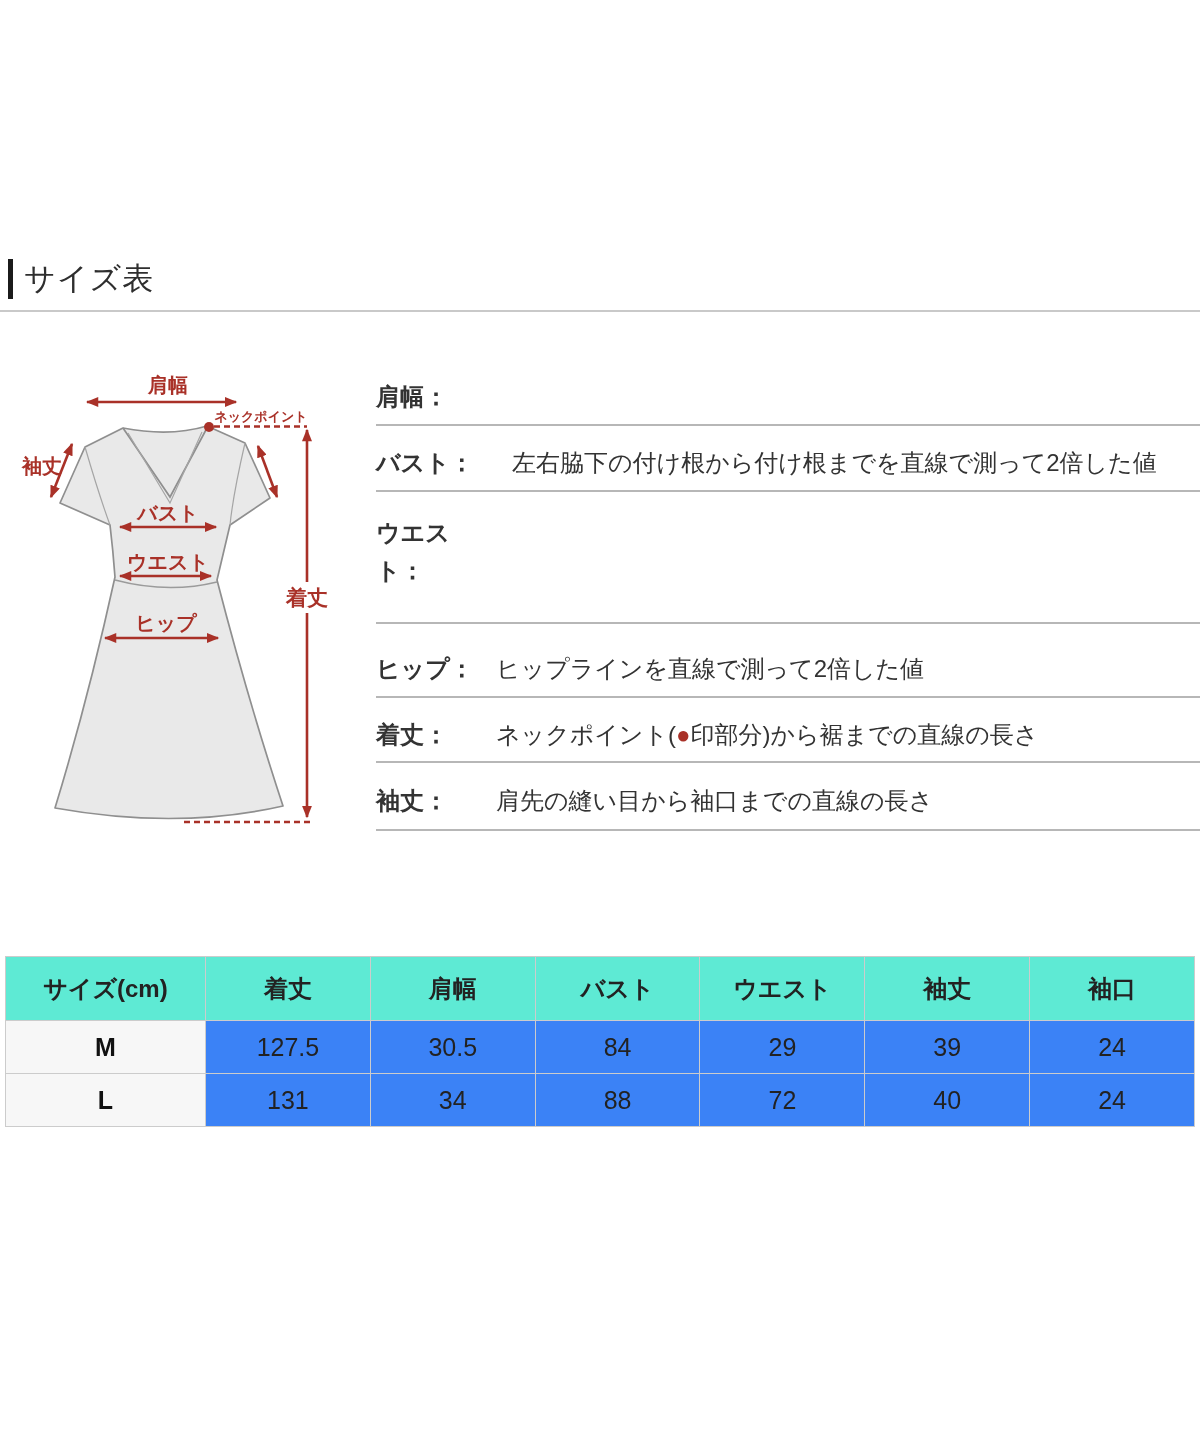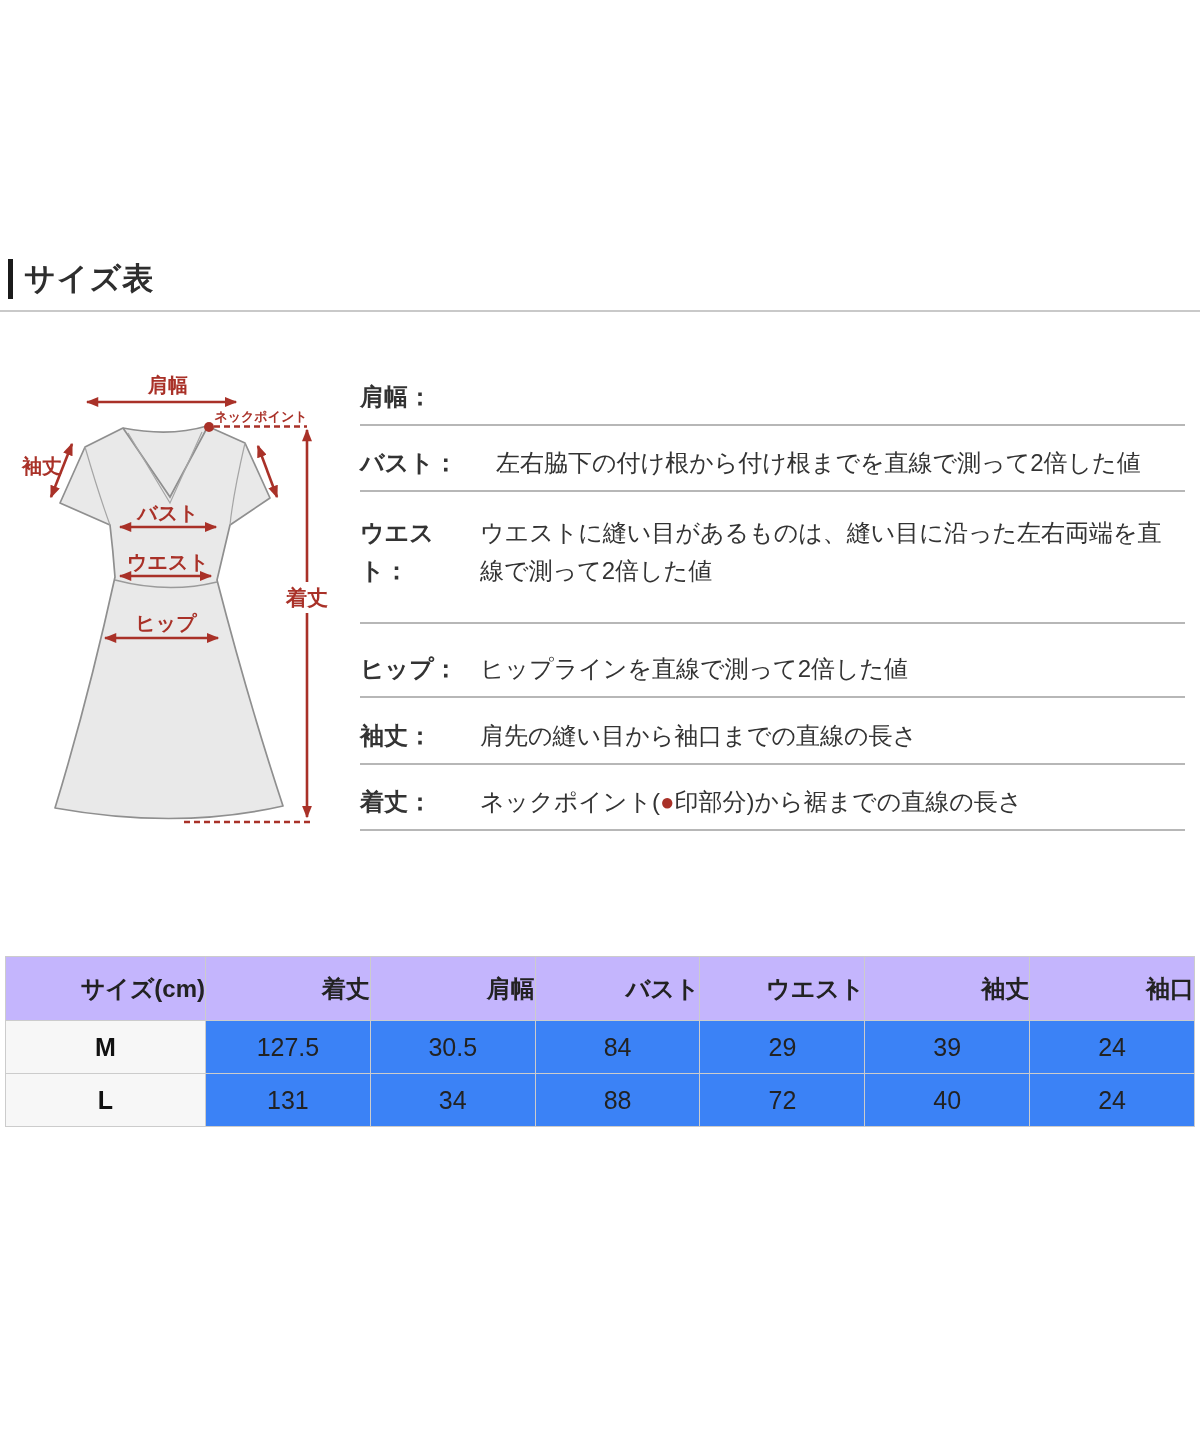--- a/index.html
+++ b/index.html
@@ -2,43 +2,43 @@
 <html><head>
 <meta charset="utf-8">
 <style>
   html,body{margin:0;padding:0;background:#fff;}
   body{font-family:"Liberation Sans","DejaVu Sans",sans-serif;color:#333;}
   .page{position:relative;width:1200px;height:1440px;background:#fff;overflow:hidden;}
 
   
   .title-row{position:absolute;left:8px;top:258px;display:flex;align-items:center;}
   .title-bar{width:5px;height:40px;background:#1b1b1b;margin-right:11px;}
-  .page-title{font-size:31px;font-weight:700;color:#2e2e2e;letter-spacing:1px;}
+  .page-title{font-size:31px;font-weight:400;color:#2e2e2e;letter-spacing:1px;}
   .title-divider{position:absolute;left:0;top:310px;width:1200px;height:2px;background:#c9c9c9;}
 
   
   .diagram{position:absolute;left:10px;top:370px;}
 
   
-  .def-list{position:absolute;left:360px;top:372px;width:825px;font-size:24px;line-height:1.58;}
+  .def-list{position:absolute;left:376px;top:372px;width:825px;font-size:24px;line-height:1.58;}
   .def-item{display:grid;grid-template-columns:120px 1fr;border-bottom:2px solid #b7b7b7;}
   .def-term{font-weight:700;color:#333;}
   .def-desc{color:#333;}
   .def-item.p1{padding:6px 0 8px;}
   .def-item.p2{padding:18px 0 8px;gap:16px;}
   .def-item.p3{padding:22px 0 32px;}
   .def-item.p4{padding:26px 0 8px;}
   .def-item.p5{padding:18px 0 8px;}
   .def-item.p6{padding:19px 0 9px;}
   .red-dot-char{color:#a93128;}
 
   
   .size-table{position:absolute;left:5px;top:956px;width:1190px;border-collapse:collapse;table-layout:fixed;text-align:center;}
   .size-table th,.size-table td{border:1px solid #ccc;padding:0;}
-  .size-table thead th{height:63px;background:#c4b5fd;font-size:24px;font-weight:700;color:#222;text-align:right;}
+  .size-table thead th{height:63px;background:#5eead4;font-size:24px;font-weight:700;color:#222;}
   .size-table tbody th{height:52px;background:#f7f7f7;font-size:25px;font-weight:700;color:#111;}
   .size-table tbody td{height:52px;background:#3b82f6;font-size:25px;font-weight:400;color:#222;}
   .size-table col.c-size{width:200px;}
 
   
   .ann-label{font-family:"Liberation Sans","DejaVu Sans",sans-serif;font-weight:700;fill:#a93128;}
 </style>
 </head>
 <body>
 
@@ -99,39 +99,38 @@
     </div>
 
     <div class="def-item p2">
       <div class="def-term">バスト：</div>
       <div class="def-desc">左右脇下の付け根から付け根までを直線で測って2倍した値</div>
     </div>
 
     <div class="def-item p3">
       <div class="def-term">ウエスト：</div>
       <div class="def-desc">
-        <div>ウエストに縫い目があるものは、縫い目に沿った左右両端を直線で測って2倍した値</div>
       </div>
     </div>
 
     <div class="def-item p4">
       <div class="def-term">ヒップ：</div>
       <div class="def-desc">ヒップラインを直線で測って2倍した値</div>
     </div>
 
-    <div class="def-item p6">
-      <div class="def-term">袖丈：</div>
-      <div class="def-desc">肩先の縫い目から袖口までの直線の長さ</div>
-    </div>
-
     <div class="def-item p5">
       <div class="def-term">着丈：</div>
       <div class="def-desc">
         <span>ネックポイント(</span><span class="red-dot-char">●</span><span>印部分)から裾までの直線の長さ</span>
       </div>
+    </div>
+
+    <div class="def-item p6">
+      <div class="def-term">袖丈：</div>
+      <div class="def-desc">肩先の縫い目から袖口までの直線の長さ</div>
     </div>
 
   </div>
 
   <table class="size-table">
     <colgroup>
       <col class="c-size">
         <col>
         <col>
         <col>

